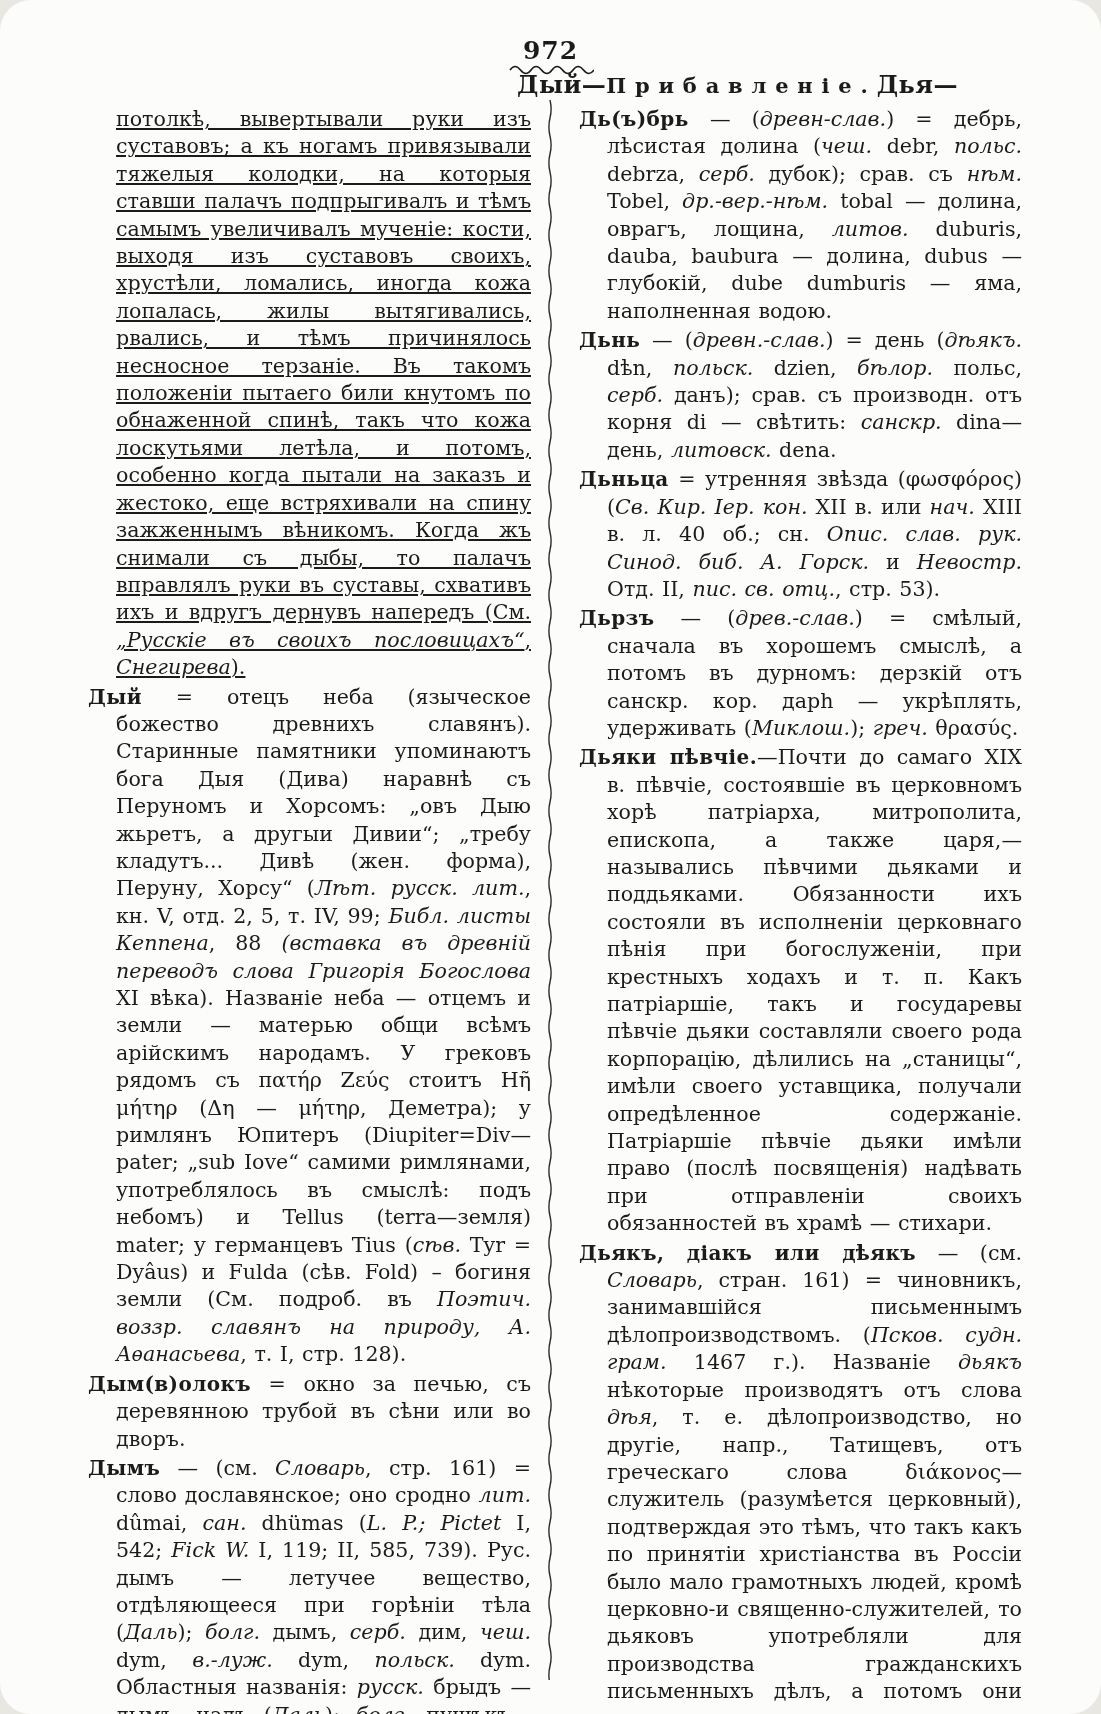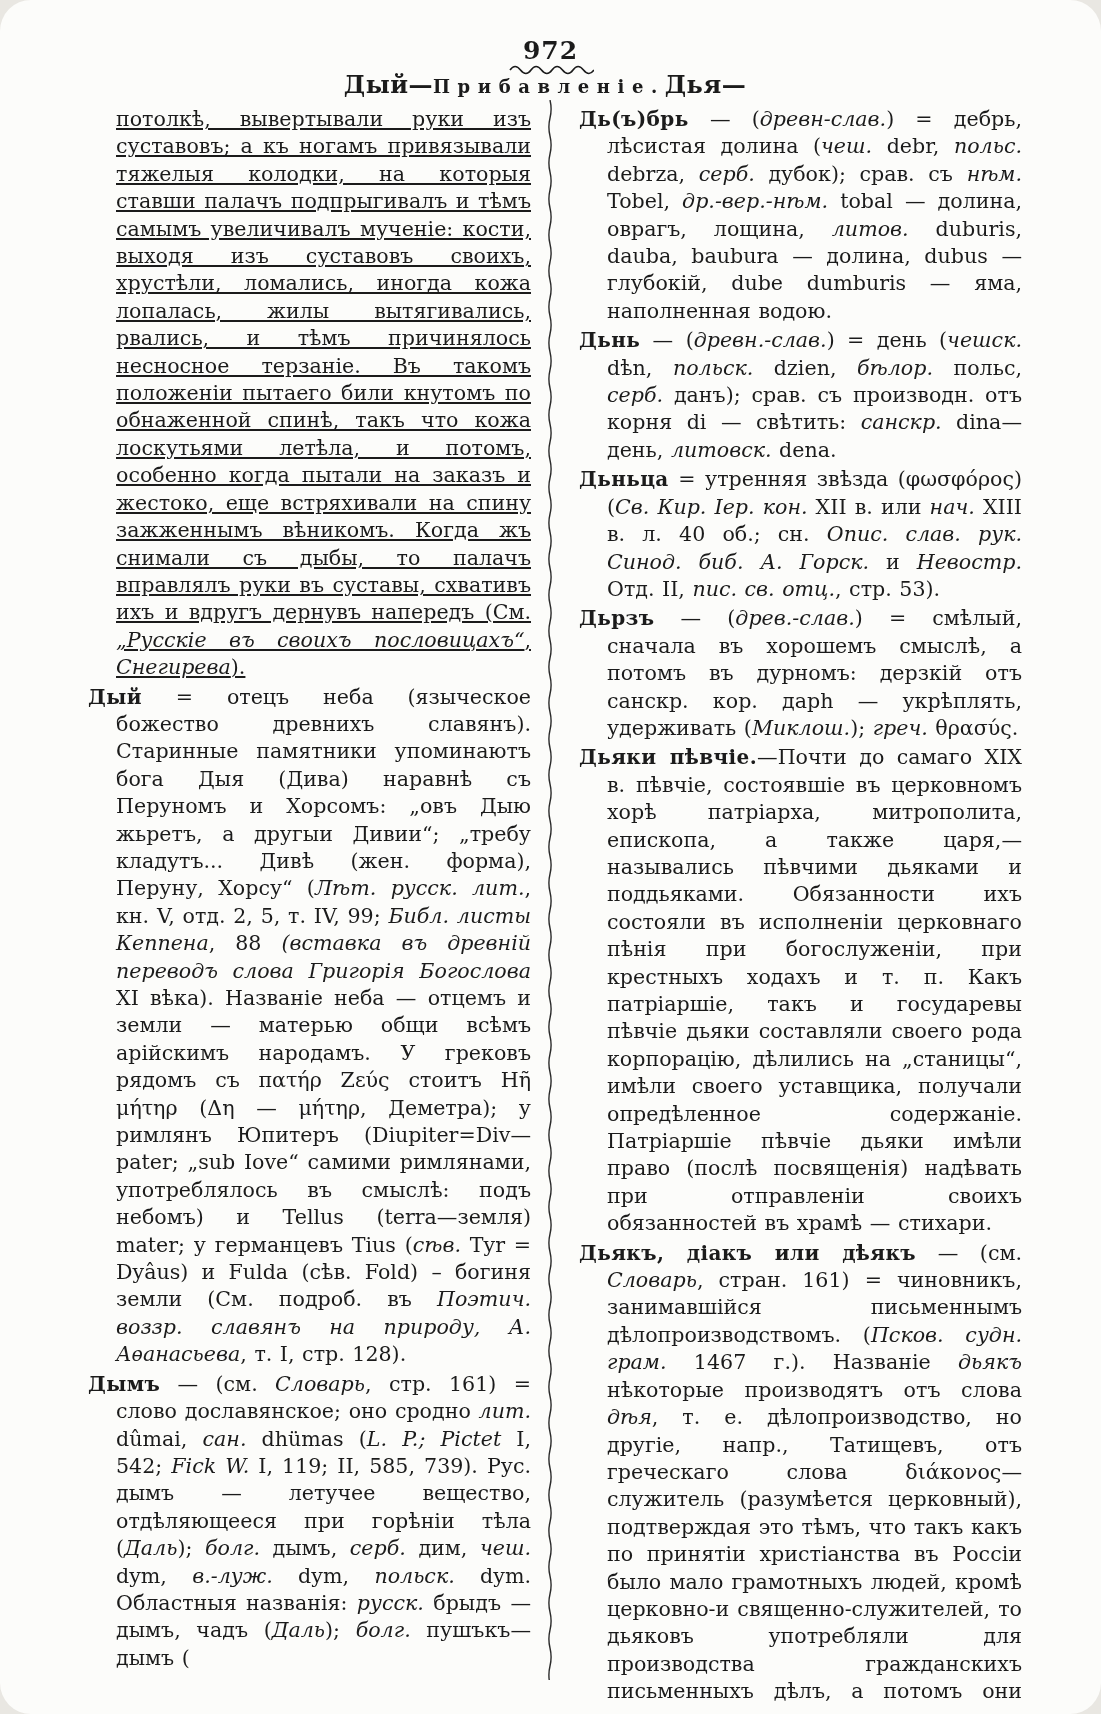--- a/index.html
+++ b/index.html
@@ -18,29 +18,29 @@
     position:absolute;top:36px;left:0;width:100%;
     text-align:center;
   }
   .pageno{
     display:inline-block;
     font-size:25px;font-weight:bold;letter-spacing:1px;
   }
   .pageno-squiggle{display:block;margin:-2px auto 0;}
   .runhead{
     position:absolute;top:70px;left:72px;right:79px;
-    display:flex;justify-content:center;align-items:baseline;
+    display:flex;justify-content:flex-end;align-items:baseline;
   }
   .runhead .side{
     font-weight:bold;font-size:24px;letter-spacing:0.5px;
   }
   .runhead .side.left{margin-left:60px;}
   .runhead .side.right{margin-right:64px;}
   .runhead .center{
-    font-size:18px;letter-spacing:0.42em;font-weight:bold;
+    font-size:21px;letter-spacing:0.42em;font-weight:bold;
   }
   .cols{
     position:absolute;top:106px;left:88px;right:79px;
     display:flex;gap:48px;
   }
   .col{flex:1;min-width:0;}
   .entry{
     margin:0 0 2px 0;
     font-size:20.6px;line-height:27.4px;
     text-align:justify;
@@ -75,25 +75,26 @@
   </div>
 
   <svg class="divider" width="8" height="1580" viewBox="0 0 8 1580">
     <path id="divider-path" stroke="#2a2a2a" stroke-width="1.4" fill="none" d="M4 0 q2.2 9 0 18 q-2.2 9 0 18 q2.2 9 0 18 q-2.2 9 0 18 q2.2 9 0 18 q-2.2 9 0 18 q2.2 9 0 18 q-2.2 9 0 18 q2.2 9 0 18 q-2.2 9 0 18 q2.2 9 0 18 q-2.2 9 0 18 q2.2 9 0 18 q-2.2 9 0 18 q2.2 9 0 18 q-2.2 9 0 18 q2.2 9 0 18 q-2.2 9 0 18 q2.2 9 0 18 q-2.2 9 0 18 q2.2 9 0 18 q-2.2 9 0 18 q2.2 9 0 18 q-2.2 9 0 18 q2.2 9 0 18 q-2.2 9 0 18 q2.2 9 0 18 q-2.2 9 0 18 q2.2 9 0 18 q-2.2 9 0 18 q2.2 9 0 18 q-2.2 9 0 18 q2.2 9 0 18 q-2.2 9 0 18 q2.2 9 0 18 q-2.2 9 0 18 q2.2 9 0 18 q-2.2 9 0 18 q2.2 9 0 18 q-2.2 9 0 18 q2.2 9 0 18 q-2.2 9 0 18 q2.2 9 0 18 q-2.2 9 0 18 q2.2 9 0 18 q-2.2 9 0 18 q2.2 9 0 18 q-2.2 9 0 18 q2.2 9 0 18 q-2.2 9 0 18 q2.2 9 0 18 q-2.2 9 0 18 q2.2 9 0 18 q-2.2 9 0 18 q2.2 9 0 18 q-2.2 9 0 18 q2.2 9 0 18 q-2.2 9 0 18 q2.2 9 0 18 q-2.2 9 0 18 q2.2 9 0 18 q-2.2 9 0 18 q2.2 9 0 18 q-2.2 9 0 18 q2.2 9 0 18 q-2.2 9 0 18 q2.2 9 0 18 q-2.2 9 0 18 q2.2 9 0 18 q-2.2 9 0 18 q2.2 9 0 18 q-2.2 9 0 18 q2.2 9 0 18 q-2.2 9 0 18 q2.2 9 0 18 q-2.2 9 0 18 q2.2 9 0 18 q-2.2 9 0 18 q2.2 9 0 18 q-2.2 9 0 18 q2.2 9 0 18 q-2.2 9 0 18 q2.2 9 0 18 q-2.2 9 0 18 q2.2 9 0 18 q-2.2 9 0 18 q2.2 9 0 18 q-2.2 9 0 18"></path>
   </svg>
 
   <div class="cols">
     <div class="col">
         <p class="entry cont"><span>потолкѣ, вывертывали руки изъ суставовъ; а къ ногамъ привязывали тяжелыя колодки, на которыя ставши палачъ подпрыгивалъ и тѣмъ самымъ увеличивалъ мученіе: кости, выходя изъ суставовъ своихъ, хрустѣли, ломались, иногда кожа лопалась, жилы вытягивались, рвались, и тѣмъ причинялось несносное терзаніе. Въ такомъ положеніи пытаего били кнутомъ по обнаженной спинѣ, такъ что кожа лоскутьями летѣла, и потомъ, особенно когда пытали на заказъ и жестоко, еще встряхивали на спину зажженнымъ вѣникомъ. Когда жъ снимали съ дыбы, то палачъ вправлялъ руки въ суставы, схвативъ ихъ и вдругъ дернувъ напередъ (См. </span><i>„Русскіе въ своихъ пословицахъ“</i><span>, </span><i>Снегирева</i><span>).</span></p>
         <p class="entry"><b class="hw">Дый</b><span> = отецъ неба (языческое божество древнихъ славянъ). Старинные памятники упоминаютъ бога Дыя (Дива) наравнѣ съ Перуномъ и Хорсомъ: „овъ Дыю жьретъ, а другыи Дивии“; „требу кладутъ... Дивѣ (жен. форма), Перуну, Хорсу“ (</span><i>Лѣт. русск. лит.</i><span>, кн. V, отд. 2, 5, т. IV, 99; </span><i>Библ. листы Кеппена</i><span>, 88 </span><i>(вставка въ древній переводъ слова Григорія Богослова</i><span> XI вѣка). Названіе неба — отцемъ и земли — матерью общи всѣмъ арійскимъ народамъ. У грековъ рядомъ съ πατήρ Ζεύς стоитъ Ηῆ μήτηρ (Δη — μήτηρ, Деметра); у римлянъ Юпитеръ (Diupiter=Div—pater; „sub Iove“ самими римлянами, употреблялось въ смыслѣ: подъ небомъ) и Tellus (terra—земля) mater; у германцевъ Tius (</span><i>сѣв.</i><span> Tyr = Dyâus) и Fulda (сѣв. Fold) – богиня земли (См. подроб. въ </span><i>Поэтич. воззр. славянъ на природу, А. Аѳанасьева</i><span>, т. I, стр. 128).</span></p>
+        <p class="entry"><b class="hw">Дым(в)олокъ</b><span> = окно за печью, съ деревянною трубой въ сѣни или во дворъ.</span></p>
         <p class="entry"><b class="hw">Дымъ</b><span> — (см. </span><i>Словарь</i><span>, стр. 161) = слово дославянское; оно сродно </span><i>лит.</i><span> dûmai, </span><i>сан.</i><span> dhümas (</span><i>L. P.; Pictet</i><span> I, 542; </span><i>Fick W.</i><span> I, 119; II, 585, 739). Рус. дымъ — летучее вещество, отдѣляющееся при горѣніи тѣла (</span><i>Даль</i><span>); </span><i>болг.</i><span> дымъ, </span><i>серб.</i><span> дим, </span><i>чеш.</i><span> dym, </span><i>в.-луж.</i><span> dym, </span><i>польск.</i><span> dym. Областныя названія: </span><i>русск.</i><span> брыдъ — дымъ, чадъ (</span><i>Даль</i><span>); </span><i>болг.</i><span> пушъкъ—дымъ (</span></p>
       </div>
     <div class="col">
         <p class="entry"><b class="hw">Дь(ъ)брь</b><span> — (</span><i>древн-слав.</i><span>) = дебрь, лѣсистая долина (</span><i>чеш.</i><span> debr, </span><i>польс.</i><span> debrza, </span><i>серб.</i><span> дубок); срав. съ </span><i>нѣм.</i><span> Tobel, </span><i>др.-вер.-нѣм.</i><span> tobal — долина, оврагъ, лощина, </span><i>литов.</i><span> duburis, dauba, baubura — долина, dubus — глубокій, dube dumburis — яма, наполненная водою.</span></p>
-        <p class="entry"><b class="hw">Дьнь</b><span> — (</span><i>древн.-слав.</i><span>) = день (</span><i>чешск.</i><span> dѣn, </span><i>польск.</i><span> dzien, </span><i>бѣлор.</i><span> польс, </span><i>серб.</i><span> данъ); срав. съ производн. отъ корня di — свѣтить: </span><i>санскр.</i><span> dina—день, </span><i>литовск.</i><span> dena.</span></p>
+        <p class="entry"><b class="hw">Дьнь</b><span> — (</span><i>древн.-слав.</i><span>) = день (</span><i>дѣякъ.</i><span> dѣn, </span><i>польск.</i><span> dzien, </span><i>бѣлор.</i><span> польс, </span><i>серб.</i><span> данъ); срав. съ производн. отъ корня di — свѣтить: </span><i>санскр.</i><span> dina—день, </span><i>литовск.</i><span> dena.</span></p>
         <p class="entry"><b class="hw">Дьньца</b><span> = утренняя звѣзда (φωσφόρος) (</span><i>Св. Кир. Іер. кон.</i><span> XII в. или </span><i>нач.</i><span> XIII в. л. 40 об.; сн. </span><i>Опис. слав. рук. Синод. биб. А. Горск.</i><span> и </span><i>Невостр.</i><span> Отд. II, </span><i>пис. св. отц.</i><span>, стр. 53).</span></p>
         <p class="entry"><b class="hw">Дьрзъ</b><span> — (</span><i>древ.-слав.</i><span>) = смѣлый, сначала въ хорошемъ смыслѣ, а потомъ въ дурномъ: дерзкій отъ санскр. кор. дарh — укрѣплять, удерживать (</span><i>Миклош.</i><span>); </span><i>греч.</i><span> θρασύς.</span></p>
         <p class="entry"><b class="hw">Дьяки пѣвчіе.</b><span>—Почти до самаго XIX в. пѣвчіе, состоявшіе въ церковномъ хорѣ патріарха, митрополита, епископа, а также царя,—назывались пѣвчими дьяками и поддьяками. Обязанности ихъ состояли въ исполненіи церковнаго пѣнія при богослуженіи, при крестныхъ ходахъ и т. п. Какъ патріаршіе, такъ и государевы пѣвчіе дьяки составляли своего рода корпорацію, дѣлились на „станицы“, имѣли своего уставщика, получали опредѣленное содержаніе. Патріаршіе пѣвчіе дьяки имѣли право (послѣ посвященія) надѣвать при отправленіи своихъ обязанностей въ храмѣ — стихари.</span></p>
         <p class="entry"><b class="hw">Дьякъ, діакъ или дѣякъ</b><span> — (см. </span><i>Словарь</i><span>, стран. 161) = чиновникъ, занимавшійся письменнымъ дѣлопроизводствомъ. (</span><i>Псков. судн. грам.</i><span> 1467 г.). Названіе </span><i>дьякъ</i><span> нѣкоторые производятъ отъ слова </span><i>дѣя</i><span>, т. е. дѣлопроизводство, но другіе, напр., Татищевъ, отъ греческаго слова διάκονος—служитель (разумѣется церковный), подтверждая это тѣмъ, что такъ какъ по принятіи христіанства въ Россіи было мало грамотныхъ людей, кромѣ церковно-и священно-служителей, то дьяковъ употребляли для производства гражданскихъ письменныхъ дѣлъ, а потомъ они служили въ присутственныхъ мѣстахъ (</span></p>
       </div>
   </div>
 
 </div>
 
 </body></html>

